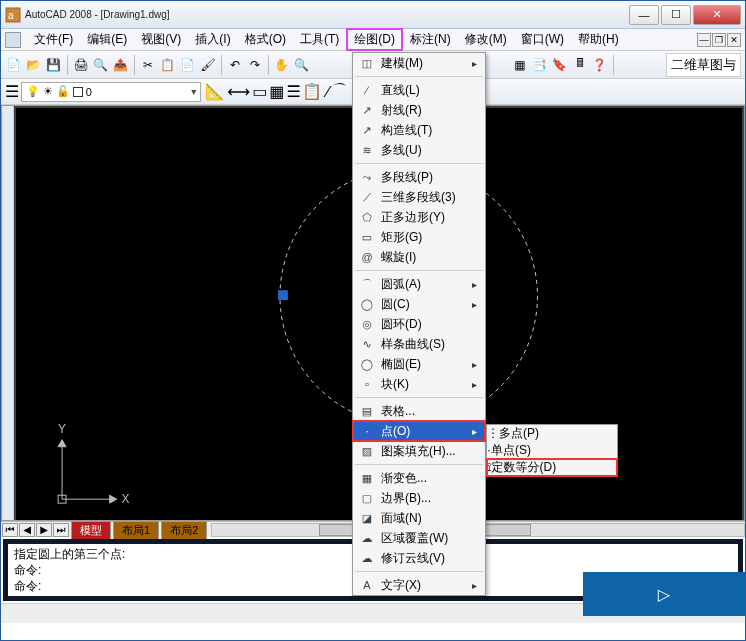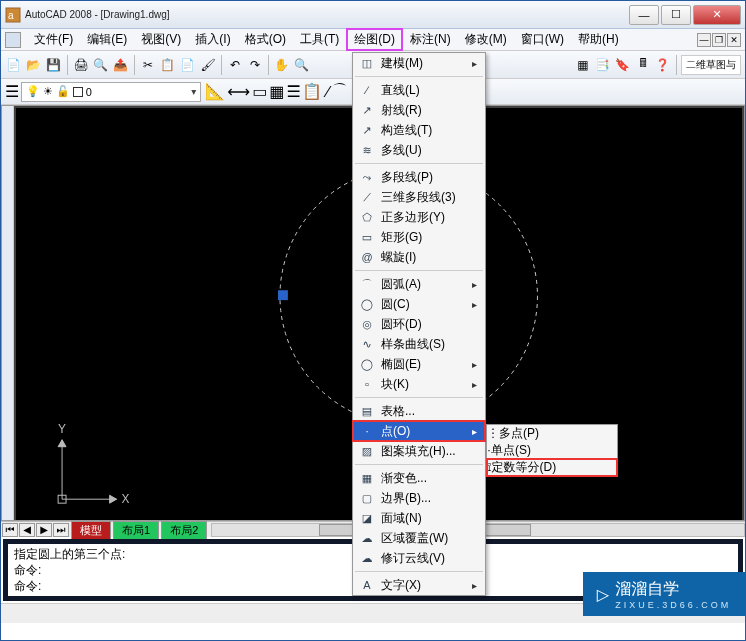--- a/index.html
+++ b/index.html
@@ -18,33 +18,33 @@
 .menubar .mdi-ctl { width: 16px; height: 16px; margin-right: 6px; border: 1px solid #999; background: #d6e1f0; }
 .menubar .menu-item { padding: 2px 7px; }
 .menubar .menu-item.hl { border: 2px solid #d946ef; padding: 1px 6px; }
 .menubar .mdi-btns { margin-left: auto; display: flex; gap: 1px; }
 .menubar .mdi-btns span { width: 14px; height: 14px; border: 1px solid #999; font-size: 9px; display: flex; align-items: center; justify-content: center; background: #eee; }
 
 .toolbar { height: 28px; display: flex; align-items: center; padding: 0 4px; gap: 2px; background: linear-gradient(#f8fafd,#e6ebf3); border-bottom: 1px solid #ccc; }
 .toolbar .tb-icon { width: 18px; height: 18px; border: 1px solid transparent; display: inline-flex; align-items: center; justify-content: center; font-size: 12px; }
 .toolbar .sep { width: 1px; height: 20px; background: #bbb; margin: 0 2px; }
 .toolbar .spacer { flex: 1; }
-.toolbar .text-btn { font-size: 10px; padding: 2px 4px; border: 1px solid #ccc; background: #fff; }
+.toolbar .text-btn { font-size: 13px; padding: 2px 4px; border: 1px solid #ccc; background: #fff; margin-left: 48px; }
 
 .layerbar { height: 26px; display: flex; align-items: center; padding: 0 4px; gap: 2px; background: linear-gradient(#f8fafd,#e6ebf3); border-bottom: 1px solid #ccc; }
 .layer-combo { display: flex; align-items: center; height: 20px; border: 1px solid #aaa; background: #fff; font-size: 11px; padding: 0 4px; gap: 3px; }
 .layer-combo .arrow { margin-left: auto; font-size: 10px; color: #444; }
 
 .canvas-wrap { position: relative; height: 416px; background: #404040; border: 1px solid #999; }
 .canvas { position: absolute; left: 14px; top: 2px; right: 2px; bottom: 0; background: #000; overflow: hidden; }
 .canvas svg { width: 100%; height: 100%; }
 .left-tool { width: 12px; background: #e6ebf3; position: absolute; left: 0; top: 0; bottom: 0; border-right: 1px solid #ccc; }
 
 .scroll-h { height: 16px; background: #ececec; display: flex; align-items: center; border-top: 1px solid #bbb; }
-.scroll-h .tab { font-size: 11px; padding: 1px 8px; border: 1px solid #999; background: #22c55e; margin-left: 2px; border-bottom: none; }
+.scroll-h .tab { font-size: 11px; padding: 1px 8px; border: 1px solid #999; background: #a16207; margin-left: 2px; border-bottom: none; }
 .scroll-h .tab.active { background: #b91c1c; color: #fff; }
 .scroll-h .nav { width: 16px; height: 14px; border: 1px solid #999; background: #eee; font-size: 10px; display: flex; align-items: center; justify-content: center; margin-left: 1px; }
 .scroll-h .track { flex: 1; height: 14px; background: #e2e2e2; margin-left: 4px; border: 1px solid #bbb; position: relative; }
 .scroll-h .thumb { position: absolute; left: 20%; width: 40%; top: 0; bottom: 0; background: #cfcfcf; border: 1px solid #999; }
 
 .cmdwin { height: 62px; border: 5px solid #0f172a; margin: 2px; background: #fff; font-size: 12px; padding: 2px 6px; font-family: "SimSun", monospace; }
 .cmdwin .line { line-height: 16px; }
 
 .statusbar { height: 20px; background: #eee; border-top: 1px solid #ccc; }
 
@@ -194,24 +194,20 @@
   <div class="cmdwin">
     <div class="line">指定圆上的第三个点:</div>
     <div class="line">命令:</div>
     <div class="line">命令:</div>
   </div>
 
   <div class="statusbar"></div>
 
   <div class="watermark">
     <span>▷</span>
-    <div>
-      <span>溜溜自学</span>
-      <span class="sub">ZIXUE.3D66.COM</span>
-    </div>
   </div>
 </div>
 
 <div class="dropdown" id="dropdown">
     <div class="dm-item">
       <span class="ic">◫</span>
       <span>建模(M)</span>
       <span class="arrow">▸</span>
     </div>
     <div class="dm-sep"></div>

